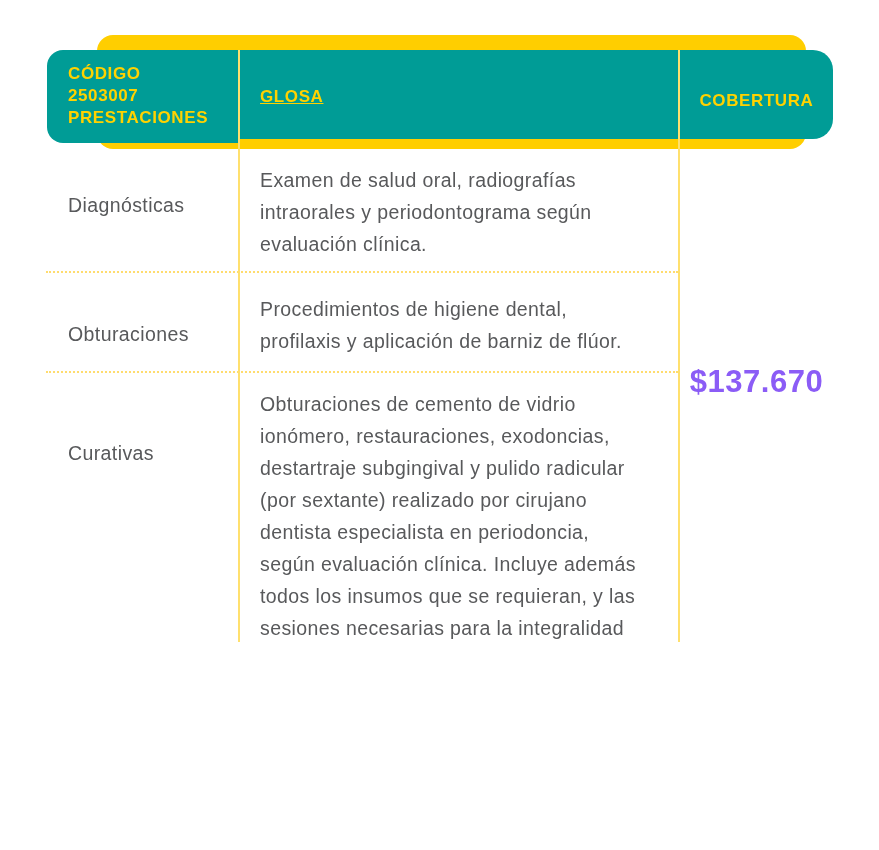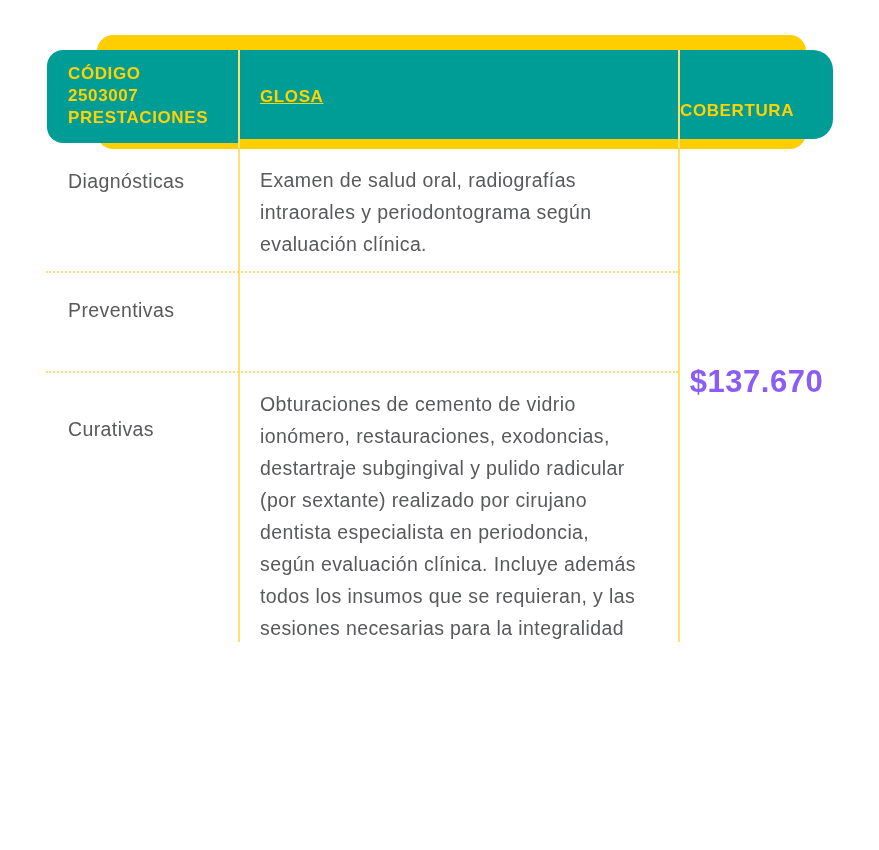--- a/index.html
+++ b/index.html
@@ -51,22 +51,23 @@
     z-index: 5;
   }
   .hdr-col1 {
     left: 68px; top: 63px;
     width: 165px;
     line-height: 22px;
     white-space: pre-line;
   }
   .hdr-col2 { left: 260px; top: 87px; text-decoration: underline; }
   .hdr-col3 {
-    left: 680px; top: 101px;
+    left: 680px; top: 91px;
     width: 153px;
+    text-align: center;
   }
   
   .v-divider {
     position: absolute;
     top: 50px;
     width: 2px;
     height: 705px;           
     background: #FFE06E;
     z-index: 4;
   }
@@ -90,20 +91,21 @@
     z-index: 2;
   }
   
   .row-label {
     position: absolute;
     left: 68px;
     color: #58595B;
     font-size: 19.5px;
     letter-spacing: 0.4px;
     z-index: 3;
+    margin-top: 24px;
   }
   .label-1 { top: 170px; }
   .label-2 { top: 299px; }
   .label-3 { top: 418px; }
   .glosa-text {
     position: absolute;
     left: 260px;
     width: 460px;
     color: #58595B;
     font-size: 19.5px;
@@ -147,21 +149,23 @@
   <div class="v-divider v-divider-2"></div>
   <div class="dotted-sep dotted-1"></div>
   <div class="dotted-sep dotted-2"></div>
   <div class="bottom-line"></div>
 
   <div class="row-label label-1">Diagnósticas</div>
   <div class="glosa-text glosa-1">Examen de salud oral, radiografías
 intraorales y periodontograma según
 evaluación clínica.</div>
 
-  <div class="row-label label-2">Preventivas</div>
+  <div class="row-label label-2">Obturaciones</div>
+  <div class="glosa-text glosa-2">Procedimientos de higiene dental,
+profilaxis y aplicación de barniz de flúor.</div>
 
   <div class="row-label label-3">Curativas</div>
   <div class="glosa-text glosa-3">Obturaciones de cemento de vidrio
 ionómero, restauraciones, exodoncias,
 destartraje subgingival y pulido radicular
 (por sextante) realizado por cirujano
 dentista especialista en periodoncia,
 según evaluación clínica. Incluye además
 todos los insumos que se requieran, y las
 sesiones necesarias para la integralidad

